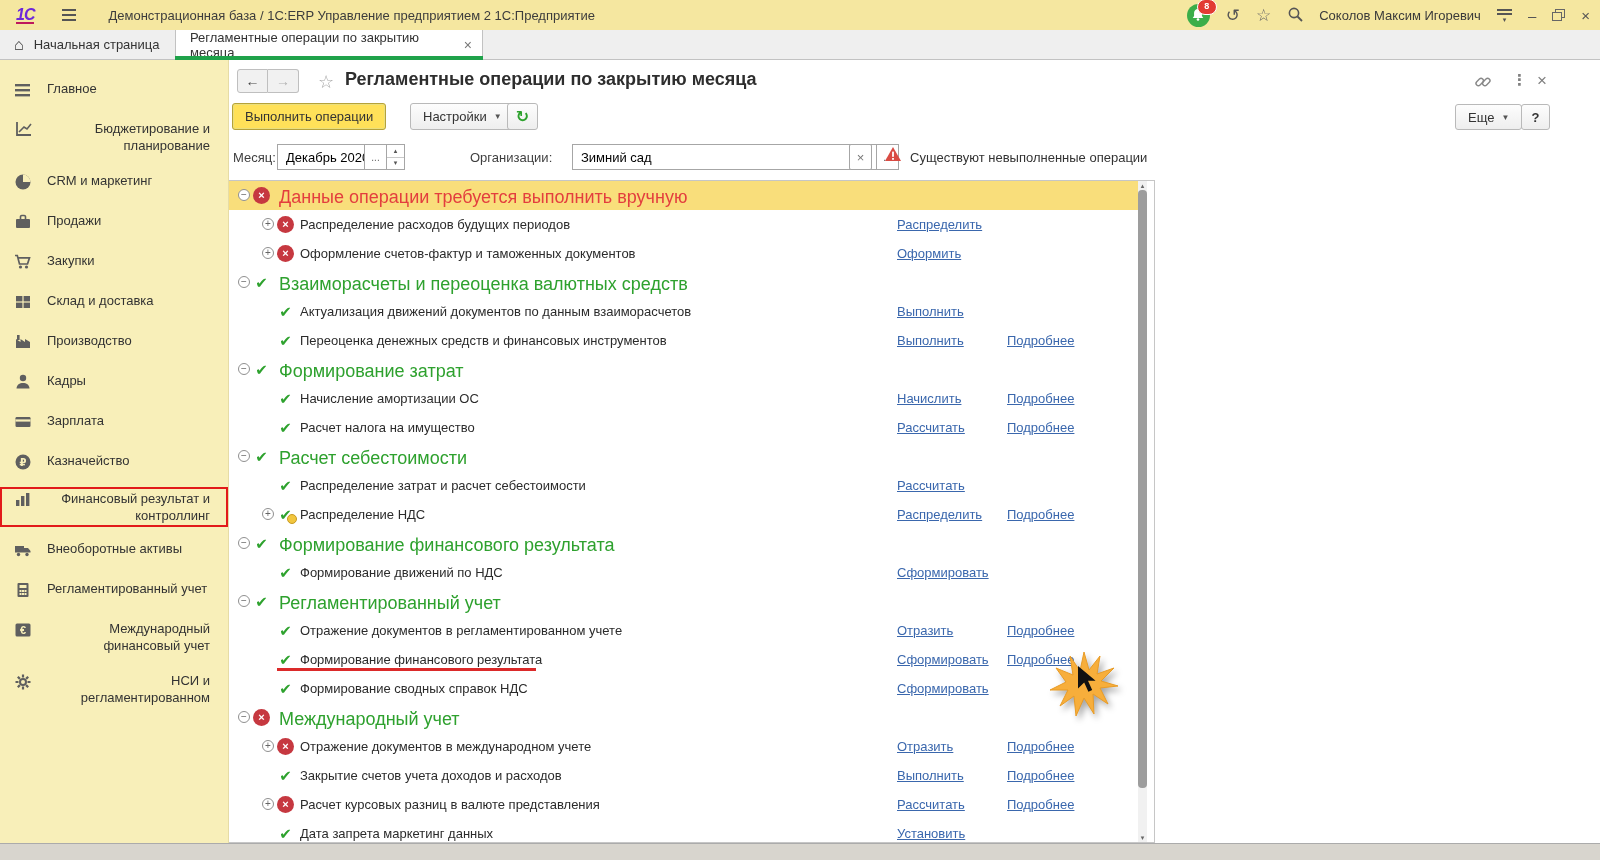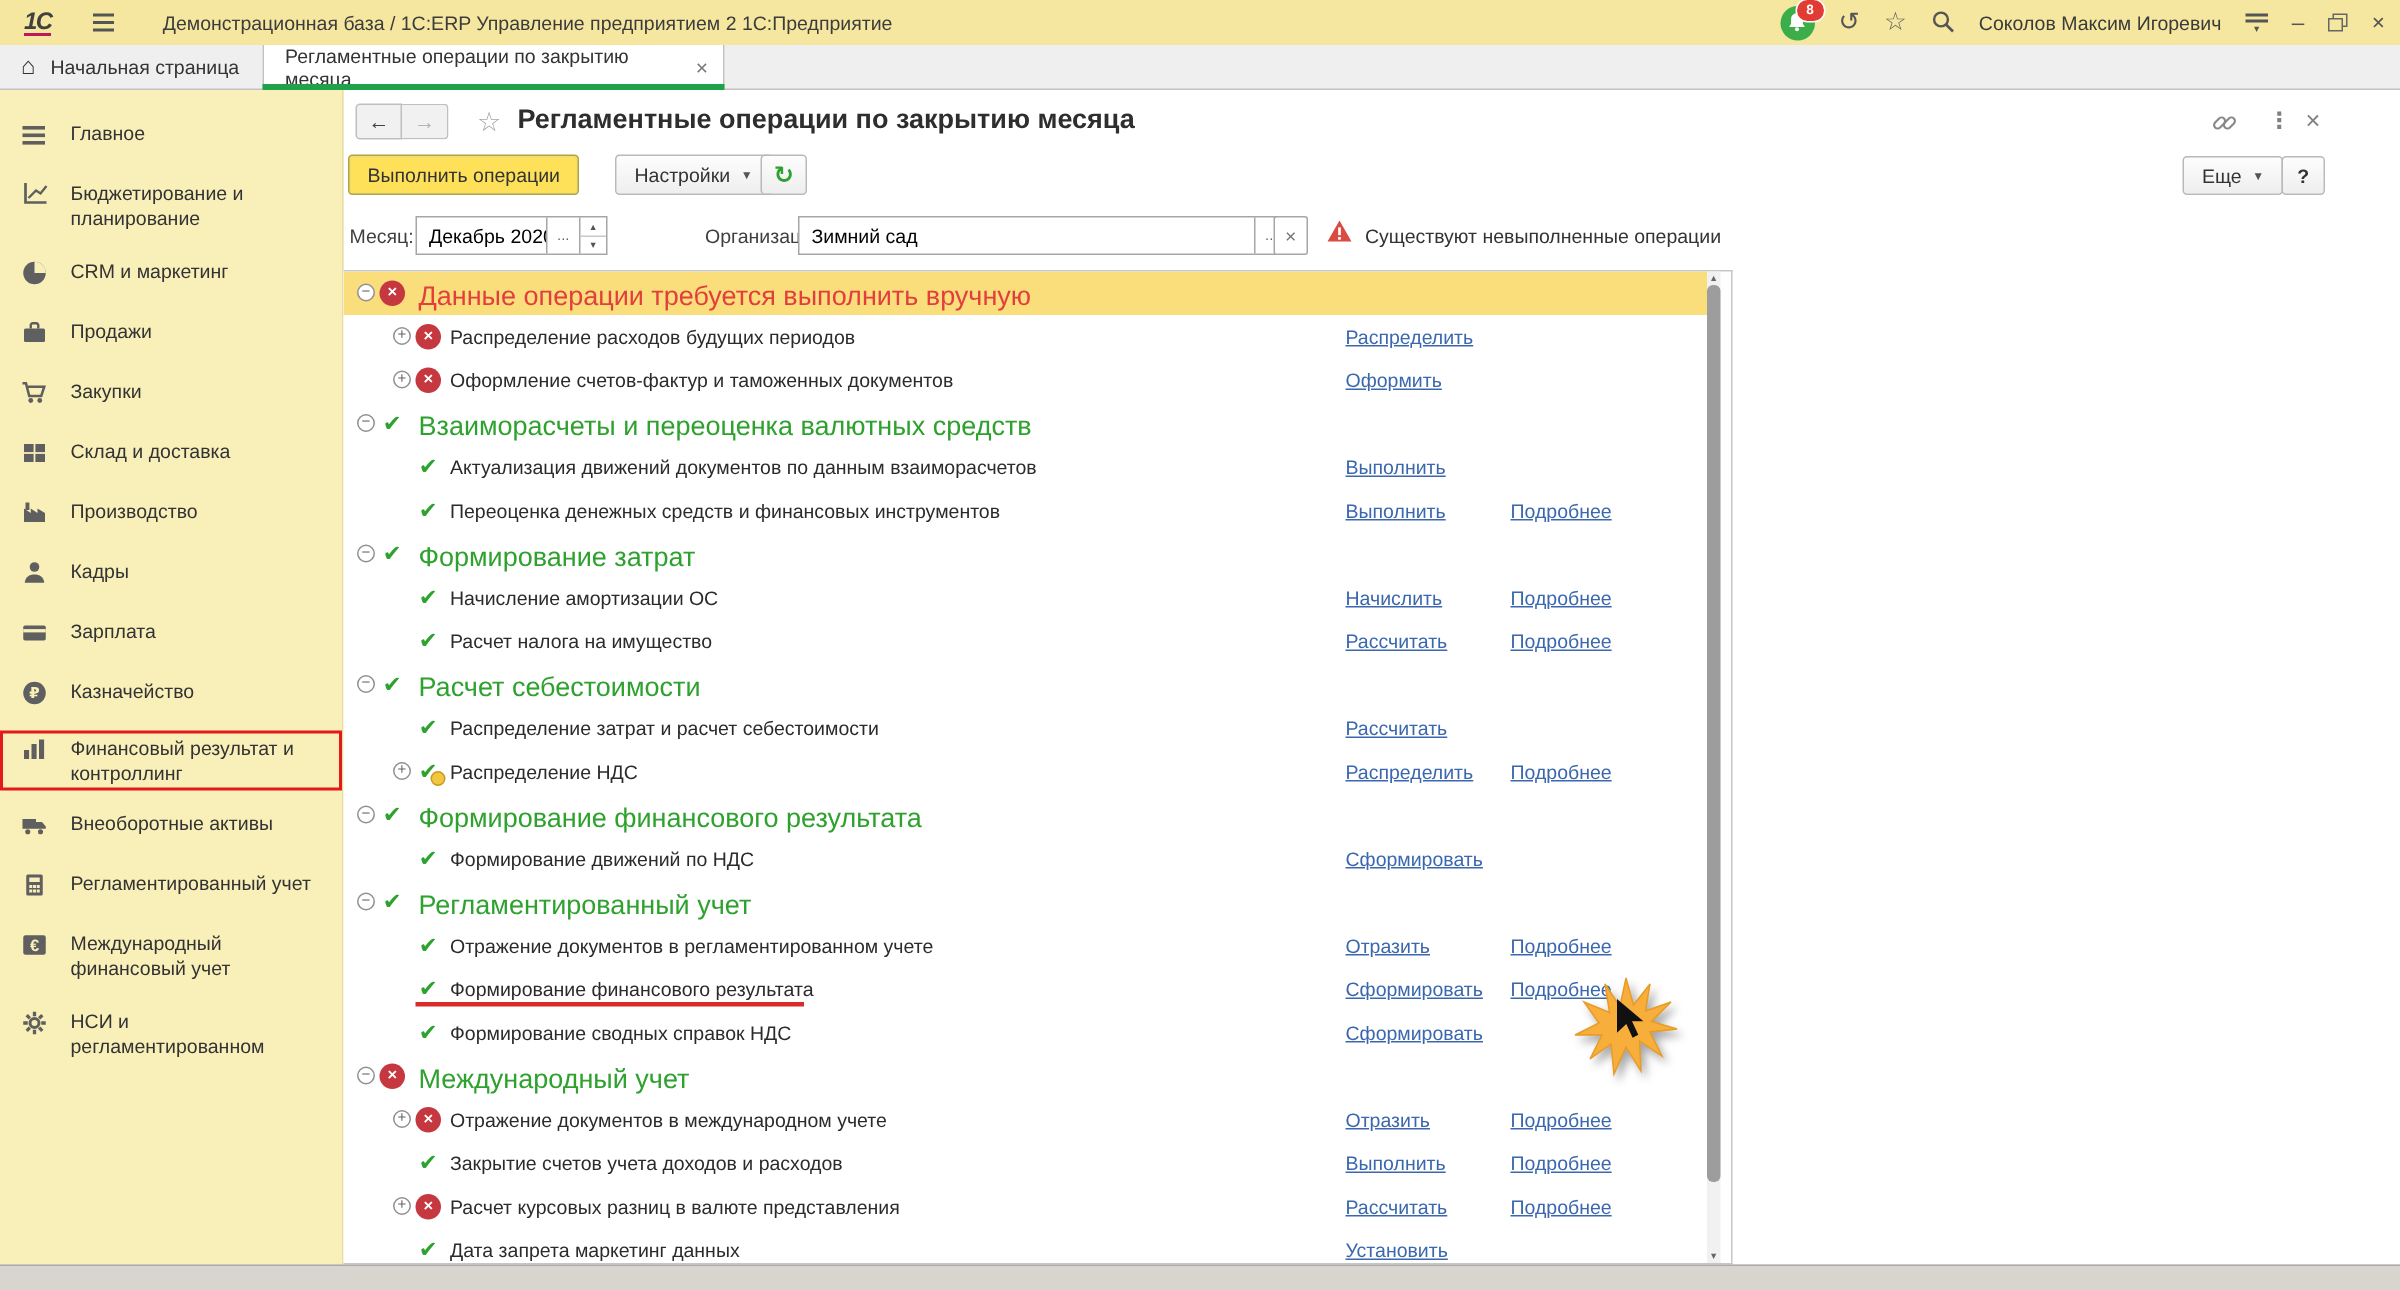--- a/index.html
+++ b/index.html
@@ -1,21 +1,21 @@
 <!DOCTYPE html>
 <html><head>
 <meta charset="utf-8">
 <style>
   html,body{margin:0;padding:0;background:#888;}
   #root{position:relative;width:1600px;height:860px;background:#fff;overflow:hidden;
         font-family:"Liberation Sans","DejaVu Sans",sans-serif;font-size:13px;color:#333;}
   
   .titlebar{position:absolute;left:0;top:0;width:1600px;height:30px;background:#F5E7A0;display:flex;align-items:center;}
   .logo1c{margin-left:16px;color:#C codice}
-  .logo1c{margin-left:16px;color:#404040;font-weight:bold;font-style:italic;font-size:16px;letter-spacing:-1px;border-bottom:2px solid #be185d;line-height:15px;}
+  .logo1c{margin-left:16px;color:#6d28d9;font-weight:bold;font-style:italic;font-size:16px;letter-spacing:-1px;border-bottom:2px solid #be185d;line-height:15px;}
   .hamb{margin-left:28px;display:inline-flex;flex-direction:column;gap:3px;}
   .hamb i{width:14px;height:2px;background:#555;}
   .wtitle{margin-left:32px;color:#3c3c3c;font-size:13px;}
   .tb-right{position:absolute;right:10px;top:0;height:30px;display:flex;align-items:center;gap:16px;}
   .notif{position:relative;width:23px;height:23px;background:#3BAE49;border-radius:50%;display:flex;align-items:center;justify-content:center;}
   .badge{position:absolute;top:-5px;right:-7px;min-width:14px;height:14px;background:#E23B34;border:1px solid #fff;border-radius:8px;color:#fff;font-size:9px;line-height:13px;text-align:center;padding:0 2px;font-weight:bold;}
   .glyph{color:#555;}
   .histo{font-size:17px;}
   .star-tb{font-size:17px;color:#666;}
   .uname{color:#3a3a3a;font-size:13px;}
@@ -30,21 +30,21 @@
   .tabbar{position:absolute;left:0;top:30px;width:1600px;height:30px;background:#EFEFEF;border-bottom:1px solid #C2C2C2;box-sizing:border-box;}
   .tab-home{position:absolute;left:0;top:0;height:29px;display:flex;align-items:center;padding:0 20px 0 14px;gap:10px;color:#333;}
   .home-ico{font-size:16px;color:#333;font-weight:bold;}
   .tab-active{position:absolute;left:175px;top:0;height:30px;width:308px;background:#fff;border-left:1px solid #C2C2C2;border-right:1px solid #C2C2C2;display:flex;align-items:center;padding:0 10px 0 14px;box-sizing:border-box;gap:9px;}
   .tab-close{color:#777;font-size:14px;}
   .tab-underline{position:absolute;left:175px;top:26px;width:308px;height:4px;background:#1FA24A;}
   
   .sidebar{position:absolute;left:0;top:60px;width:229px;height:783px;background:#F8EFB9;box-sizing:border-box;padding-top:17px;overflow:hidden;border-right:1px solid #E6DCA6;}
   .sb-item{display:flex;gap:13px;padding:1px 4px 1px 12px;margin-bottom:12px;align-items:flex-start;border:2px solid transparent;}
   .sb-ico{width:20px;flex:0 0 20px;margin-top:1px;}
-  .sb-label{font-size:13px;color:#333;line-height:17px;max-width:163px;}
+  .sb-label{font-size:13px;color:#333;line-height:17px;max-width:163px;text-align:right;}
   .sb-item.hl{border-color:#E21A1A;margin-top:-2px;margin-bottom:10px;}
   
   .navbtns{position:absolute;left:237px;top:69px;display:flex;}
   .navbtn{width:31px;height:24px;background:#F1F1F1;border:1px solid #BFBFBF;display:flex;align-items:center;justify-content:center;font-size:14px;color:#444;box-sizing:border-box;}
   .navbtn.back{border-radius:3px 0 0 3px;}
   .navbtn.fwd{color:#B3B3B3;border-left:none;border-radius:0 3px 3px 0;}
   .title-star{position:absolute;left:318px;top:71px;font-size:18px;color:#A6A6A6;}
   .page-title{position:absolute;left:345px;top:69px;font-size:18px;font-weight:bold;color:#2e2e2e;white-space:nowrap;}
   .hdr-ico{position:absolute;top:73px;color:#808080;}
   .hdr-link{left:1474px;top:74px;}
@@ -315,21 +315,21 @@
   <span class="flabel" style="left:233px">Месяц:</span>
   <div class="finput" style="left:277px;width:128px">
     <span class="val">Декабрь 2020</span>
     <span class="seg">...</span>
     <span class="spin">
         <b>▴</b>
         <b>▾</b>
       </span>
   </div>
   <span class="flabel" style="left:470px">Организации:</span>
-  <div class="finput" style="left:532px;width:327px">
+  <div class="finput" style="left:572px;width:327px">
     <span class="val">Зимний сад</span>
     <span class="seg">...</span>
   </div>
   <span class="xbtn">×</span>
   <span class="warn-tri">
     <svg width="18" height="16" viewBox="0 0 18 16">
         <path d="M9 1L17 15H1z" fill="#D94B43"></path>
         <rect x="8.1" y="5.6" width="1.8" height="5.2" fill="#fff"></rect>
         <rect x="8.1" y="12" width="1.8" height="1.8" fill="#fff"></rect>
       </svg>

